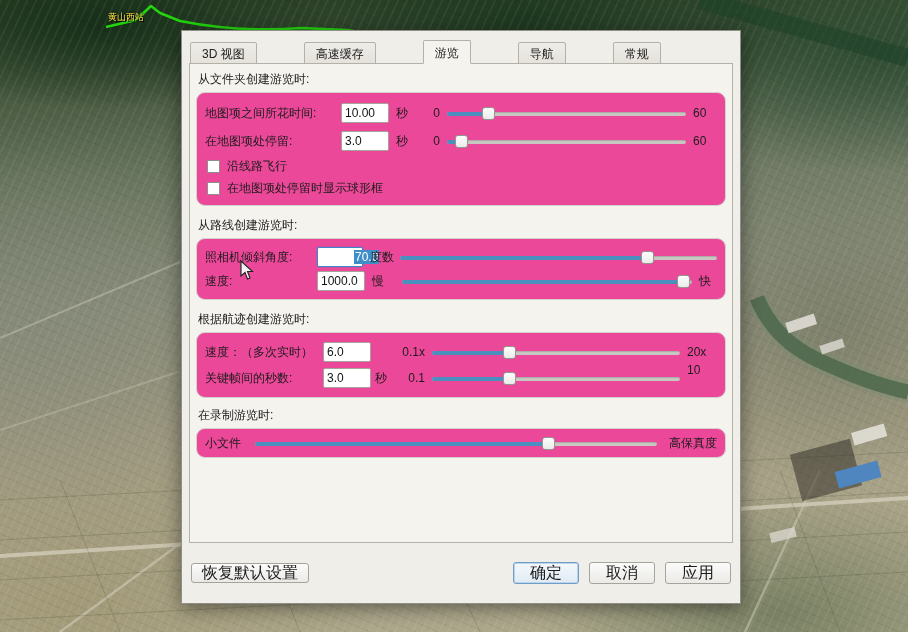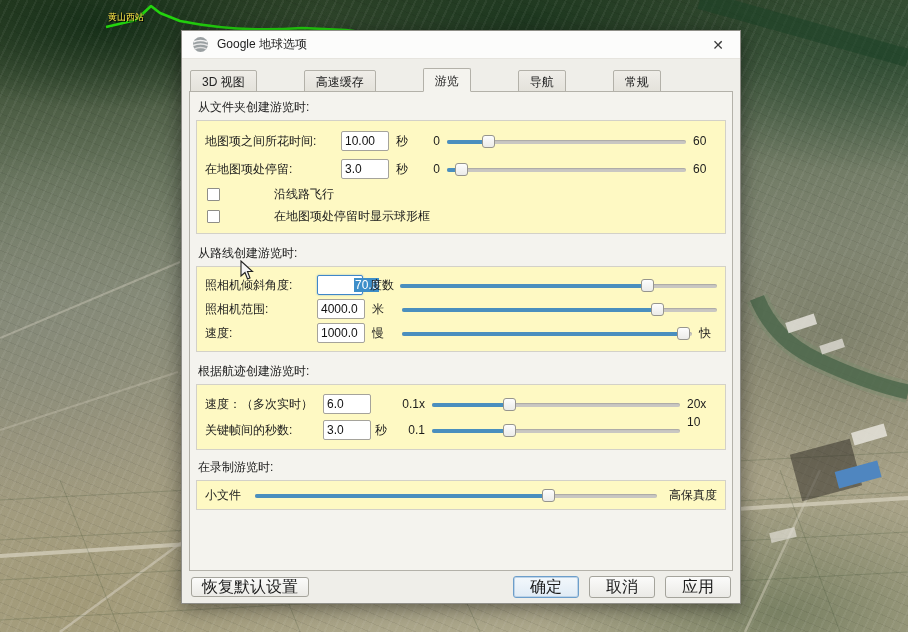--- a/index.html
+++ b/index.html
@@ -53,21 +53,21 @@
   }
   .tab.active {
     background:#f4f3ee; height:24px; padding-top:4px; border-bottom:1px solid #f4f3ee;
   }
 
   .frame {
     margin:0 7px; border:1px solid #b3b1a9; background:#f4f3ee;
     height:480px; flex:none; padding:6px 6px 0 6px; position:relative; z-index:1;
   }
   .sec-title { margin:1px 0 4px 2px; color:#1c1c1c; }
-  .groupbox { border:1px solid #d3d1c8; border-radius:0; padding:6px 8px; background:#fef9c3; }
+  .groupbox { border:1px solid #d3d1c8; border-radius:9px; padding:6px 8px; background:#ec4899; }
   .gap10 { height:10px; } .gap8 { height:8px; }
 
   .row { display:flex; align-items:center; }
   .h28 { height:28px; } .h24 { height:24px; } .h26 { height:26px; } .h22 { height:22px; } .h20 { height:20px; }
   .lbl { color:#1c1c1c; white-space:nowrap; }
   .w136 { width:136px; } .w112 { width:112px; } .w118 { width:118px; }
   .unit { margin-left:7px; white-space:nowrap; }
   .u26 { width:26px; } .u30 { width:30px; } .u20 { width:20px; }
   .minl { text-align:right; margin-right:7px; white-space:nowrap; }
   .maxl { text-align:left; margin-left:7px; white-space:nowrap; }
@@ -89,21 +89,21 @@
     background:#c9c7c2; border-radius:2px; box-shadow:inset 0 1px 1px rgba(0,0,0,.15);
   }
   .slider .fill {
     position:absolute; left:0; top:6px; height:4px; background:#4a8fbe; border-radius:2px;
   }
   .slider .handle {
     position:absolute; top:1px; width:13px; height:13px;
     background:linear-gradient(#fdfdfd,#ebebe9); border:1px solid #96958e; border-radius:3px;
     margin-left:-6px;
   }
-  .checkrow { padding-left:2px;gap:47px; }
+  .checkrow { padding-left:2px; }
   .checkbox {
     width:13px; height:13px; background:#fff; border:1px solid #8f8e88; border-radius:1px; flex:none;
   }
   .checkrow .lbl { margin-left:7px; width:auto; }
 
   .bottombar { flex:1; display:flex; align-items:center; padding:0 9px; }
   .btn {
     height:22px; border:1px solid #a5a49c; border-radius:3px; font-size:16px; color:#1c1c1c;
     background:linear-gradient(#fbfbfa,#ebeae6); display:flex; align-items:center; justify-content:center;
     padding:0 10px;
@@ -155,30 +155,20 @@
       <rect x="770" y="530" width="26" height="10" fill="rgba(225,222,214,.7)" transform="rotate(-14 783 535)"></rect>
     </g>
 
     <path d="M106,27 L136,20 L151,6 L160,13 L180,21 C225,30 262,31 302,28 L346,30 L368,33" stroke="#23d40e" stroke-width="2.6" fill="none" stroke-linejoin="round"></path>
   </svg>
   <div class="placemark-label">黄山西站</div>
 </div>
 
 <div class="dialog">
 
-  <div class="titlebar">
-    <svg class="ge-icon" viewBox="0 0 17 17">
-      <circle cx="8.5" cy="8.5" r="7.5" fill="#9aa0a2"></circle>
-      <path d="M1.5,6 C6,4 11,4 15.5,6" stroke="#f2f2f2" stroke-width="1.6" fill="none"></path>
-      <path d="M1,9.5 C6,7.5 11,7.5 16,9.5" stroke="#e8e8e8" stroke-width="1.6" fill="none"></path>
-      <path d="M2.5,13 C6.5,11 10.5,11 14.5,13" stroke="#dcdcdc" stroke-width="1.6" fill="none"></path>
-    </svg>
-    <span class="title">Google 地球选项</span>
-    <span class="close">✕</span>
-  </div>
 
   <div class="tabzone">
     <div class="tab">3D 视图</div>
     <div class="tab">高速缓存</div>
     <div class="tab active">游览</div>
     <div class="tab">导航</div>
     <div class="tab">常规</div>
   </div>
 
   <div class="frame">
@@ -229,30 +219,20 @@
           <span class="sel">70.0</span>
         </div>
         <span class="unit u30">度数</span>
         <div class="slider">
           <div class="track"></div>
             <div class="fill" style="width: 78%;"></div>
             <div class="handle" style="left: 78%;"></div>
         </div>
       </div>
       <div class="row h24">
-        <span class="lbl w112">照相机范围:</span>
-        <input class="val w46" value="4000.0" style="">
-        <span class="unit u30">米</span>
-        <div class="slider">
-          <div class="track"></div>
-            <div class="fill" style="width: 81%;"></div>
-            <div class="handle" style="left: 81%;"></div>
-        </div>
-      </div>
-      <div class="row h24">
         <span class="lbl w112">速度:</span>
         <input class="val w46" value="1000.0" style="">
         <span class="unit u30">慢</span>
         <div class="slider">
           <div class="track"></div>
             <div class="fill" style="width: 97%;"></div>
             <div class="handle" style="left: 97%;"></div>
         </div>
         <span class="maxl" style="width:18px">快</span>
       </div>

